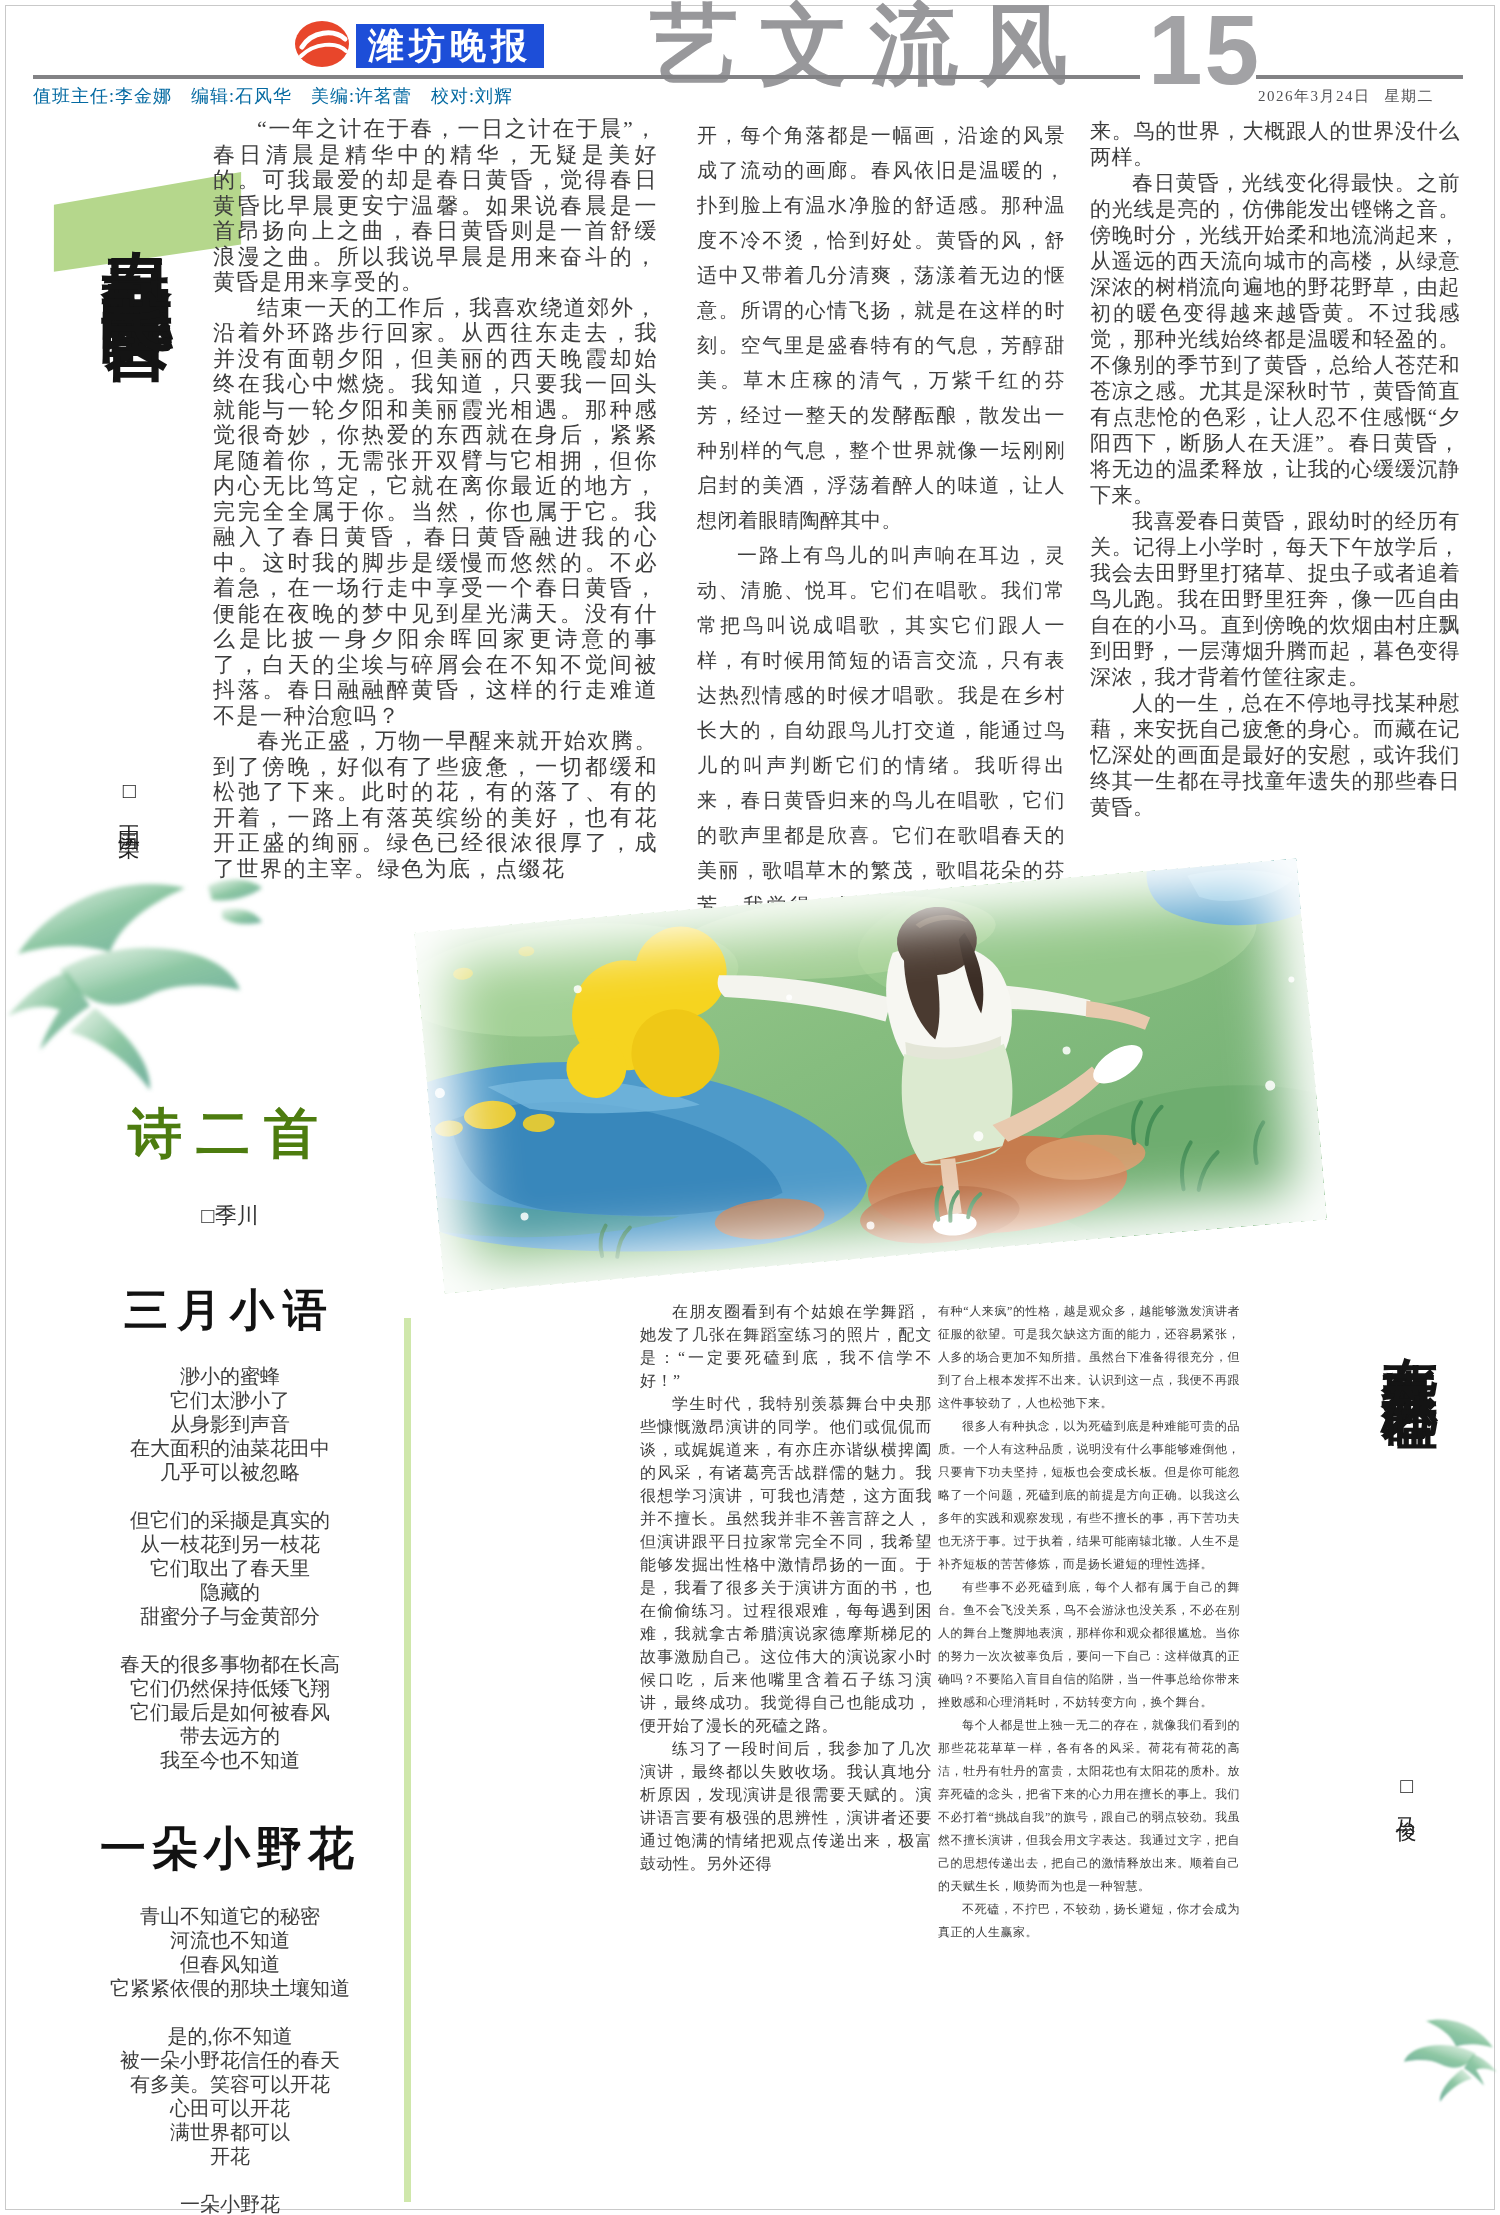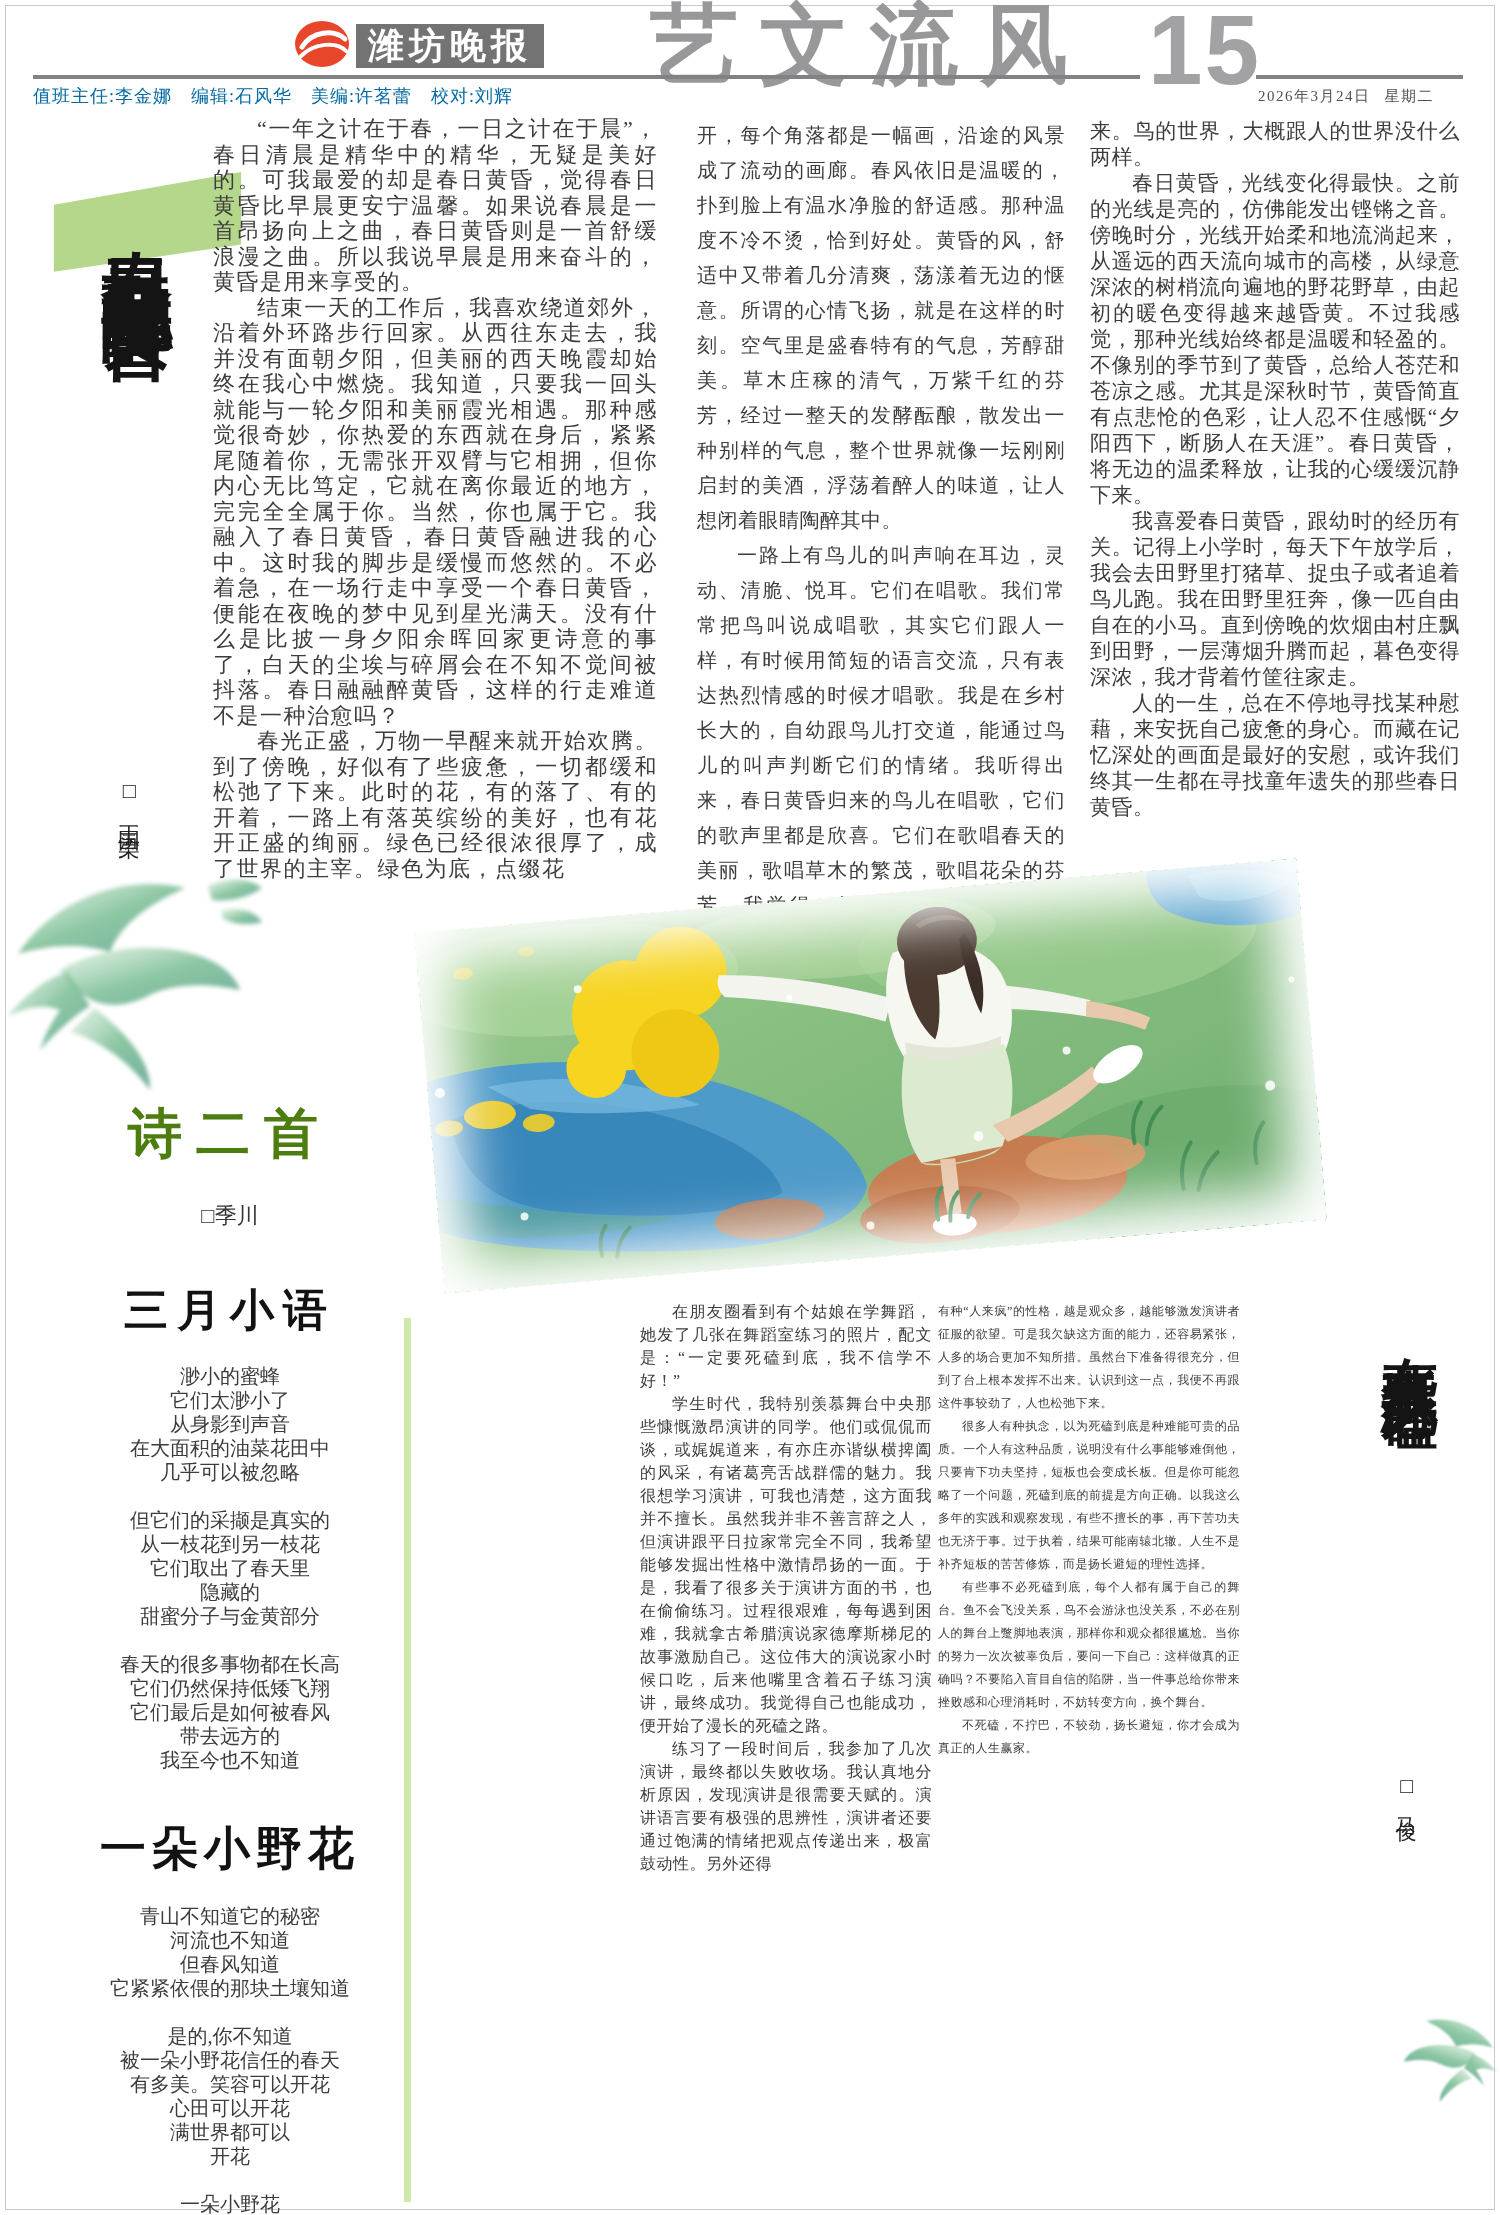--- a/index.html
+++ b/index.html
@@ -2,21 +2,21 @@
 <html><head>
 <meta charset="utf-8">
 <style>
   html,body{margin:0;padding:0;background:#e9e9e9;}
   .page{position:relative;width:1500px;height:2215px;background:#ffffff;margin:0 auto;
         overflow:hidden;font-family:"Liberation Serif","DejaVu Serif",serif;color:#3d3d3d;}
   .frame{position:absolute;inset:5px;border:1px solid #c9c9c9;pointer-events:none;}
 
   
   .emblem{position:absolute;left:294px;top:20px;width:58px;height:48px;}
-  .logo-box{position:absolute;left:356px;top:24px;height:44px;line-height:44px;background:#737373;
+  .logo-box{position:absolute;left:356px;top:24px;height:44px;line-height:44px;background:#1d4ed8;
             color:#fff;font-family:"Liberation Sans","DejaVu Sans",sans-serif;font-weight:700;
             font-size:36px;letter-spacing:5px;padding:0 12px;}
   .section-title{position:absolute;left:650px;top:-14px;font-family:"Liberation Sans","DejaVu Sans",sans-serif;
             font-weight:900;font-size:88px;color:#98989b;letter-spacing:22px;white-space:nowrap;}
   .rule{position:absolute;top:75px;height:4px;background:#828285;}
   .rule-left{left:33px;width:1107px;}
   .rule-right{left:1256px;width:207px;}
   .page-number{position:absolute;left:1148px;top:-6px;font-family:"Liberation Sans","DejaVu Sans",sans-serif;
             font-weight:700;font-size:98px;color:#a2a2a5;letter-spacing:2px;}
   .staff-line{position:absolute;left:33px;top:84px;width:1107px;text-align:left;font-size:18px;
@@ -270,20 +270,21 @@
 
   <div class="col mid-col1">
       <p class="para ind">在朋友圈看到有个姑娘在学舞蹈，她发了几张在舞蹈室练习的照片，配文是：“一定要死磕到底，我不信学不好！”</p>
       <p class="para ind">学生时代，我特别羡慕舞台中央那些慷慨激昂演讲的同学。他们或侃侃而谈，或娓娓道来，有亦庄亦谐纵横捭阖的风采，有诸葛亮舌战群儒的魅力。我很想学习演讲，可我也清楚，这方面我并不擅长。虽然我并非不善言辞之人，但演讲跟平日拉家常完全不同，我希望能够发掘出性格中激情昂扬的一面。于是，我看了很多关于演讲方面的书，也在偷偷练习。过程很艰难，每每遇到困难，我就拿古希腊演说家德摩斯梯尼的故事激励自己。这位伟大的演说家小时候口吃，后来他嘴里含着石子练习演讲，最终成功。我觉得自己也能成功，便开始了漫长的死磕之路。</p>
       <p class="para ind">练习了一段时间后，我参加了几次演讲，最终都以失败收场。我认真地分析原因，发现演讲是很需要天赋的。演讲语言要有极强的思辨性，演讲者还要通过饱满的情绪把观点传递出来，极富鼓动性。另外还得</p>
     </div>
   <div class="col mid-col2">
       <p class="para">有种“人来疯”的性格，越是观众多，越能够激发演讲者征服的欲望。可是我欠缺这方面的能力，还容易紧张，人多的场合更加不知所措。虽然台下准备得很充分，但到了台上根本发挥不出来。认识到这一点，我便不再跟这件事较劲了，人也松弛下来。</p>
       <p class="para ind">很多人有种执念，以为死磕到底是种难能可贵的品质。一个人有这种品质，说明没有什么事能够难倒他，只要肯下功夫坚持，短板也会变成长板。但是你可能忽略了一个问题，死磕到底的前提是方向正确。以我这么多年的实践和观察发现，有些不擅长的事，再下苦功夫也无济于事。过于执着，结果可能南辕北辙。人生不是补齐短板的苦苦修炼，而是扬长避短的理性选择。</p>
       <p class="para ind">有些事不必死磕到底，每个人都有属于自己的舞台。鱼不会飞没关系，鸟不会游泳也没关系，不必在别人的舞台上蹩脚地表演，那样你和观众都很尴尬。当你的努力一次次被辜负后，要问一下自己：这样做真的正确吗？不要陷入盲目自信的陷阱，当一件事总给你带来挫败感和心理消耗时，不妨转变方向，换个舞台。</p>
+      <p class="para ind">每个人都是世上独一无二的存在，就像我们看到的那些花花草草一样，各有各的风采。荷花有荷花的高洁，牡丹有牡丹的富贵，太阳花也有太阳花的质朴。放弃死磕的念头，把省下来的心力用在擅长的事上。我们不必打着“挑战自我”的旗号，跟自己的弱点较劲。我虽然不擅长演讲，但我会用文字表达。我通过文字，把自己的思想传递出去，把自己的激情释放出来。顺着自己的天赋生长，顺势而为也是一种智慧。</p>
       <p class="para ind">不死磕，不拧巴，不较劲，扬长避短，你才会成为真正的人生赢家。</p>
     </div>
   <div class="vtitle mid-title">有些事不必死磕</div>
   <div class="vauthor mid-author">□马俊</div>
 
   <span class="bird bird-bottomright">
     <svg viewBox="0 0 265 235" width="106" height="128" preserveAspectRatio="xMidYMid meet">
       <g filter="url(#bl)">
         <path fill="url(#gb)" d="M18,96 C55,40 125,16 185,30 C145,48 120,68 110,94 C78,84 45,88 18,96 Z"></path>
         <path fill="url(#gb)" d="M60,112 C105,86 165,84 205,100 C225,108 236,120 240,132 C205,124 170,126 148,138 C115,154 85,150 60,112 Z"></path>

